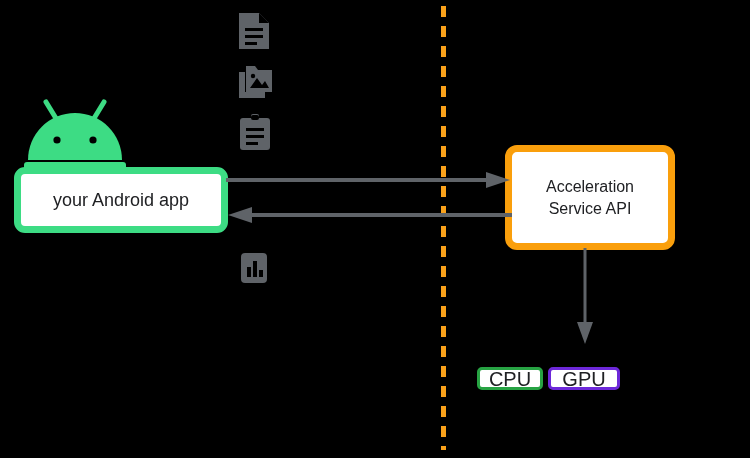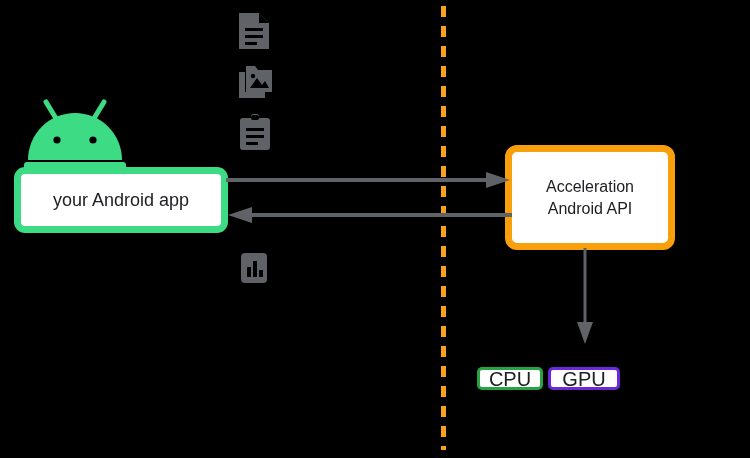--- a/index.html
+++ b/index.html
@@ -183,21 +183,21 @@
       <rect x="6" y="14" width="4" height="10" fill="#000000"></rect>
       <rect x="12" y="8" width="4" height="16" fill="#000000"></rect>
       <rect x="18" y="17" width="4" height="7" fill="#000000"></rect>
     </svg>
   </div>
 
   <div id="divider"></div>
 
   <div id="api-box">
     <span class="line">Acceleration</span>
-    <span class="line">Android API</span>
+    <span class="line">Service API</span>
   </div>
 
   <svg class="arrow-svg" id="arrow-request" viewBox="0 0 290 16">
     <line x1="2" y1="8" x2="262" y2="8" stroke="#5f6368" stroke-width="4"></line>
     <path d="M262 0 L286 8 L262 16 Z" fill="#5f6368"></path>
   </svg>
 
   <svg class="arrow-svg" id="arrow-response" viewBox="0 0 290 16">
     <line x1="28" y1="8" x2="288" y2="8" stroke="#5f6368" stroke-width="4"></line>
     <path d="M28 0 L4 8 L28 16 Z" fill="#5f6368"></path>

